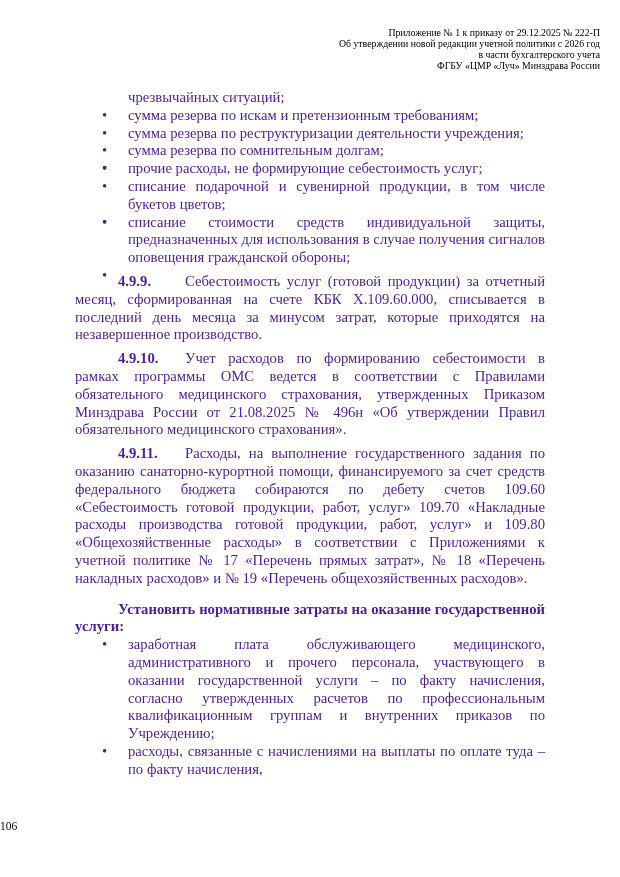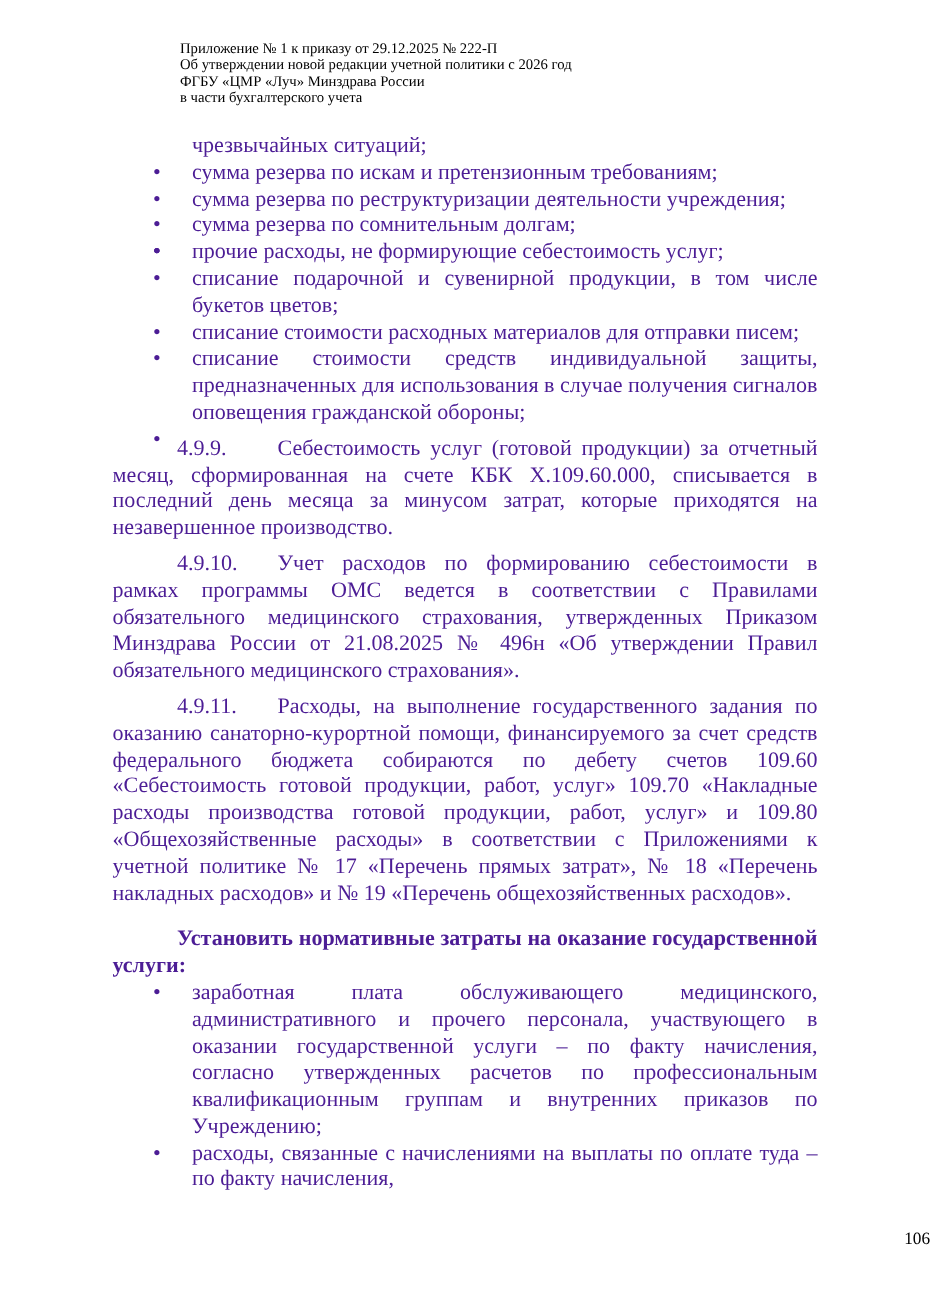--- a/index.html
+++ b/index.html
@@ -12,21 +12,21 @@
   .page {
     position: relative;
     width: 620px; height: 877px;
     background: #ffffff;
     color: #000000;
     overflow: hidden;
   }
   .doc-header {
     position: absolute;
     top: 27px; right: 20px; left: 120px;
-    text-align: left;
+    text-align: right;
     font-size: 9.8px;
     line-height: 11px;
     color: #000000;
   }
   .content {
     position: absolute;
     top: 89px; left: 75px;
     width: 470px;
     font-size: 14.7px;
     line-height: 17.8px;
@@ -49,60 +49,61 @@
     left: 27px; top: 0;
   }
   p.para {
     margin: 6px 0 0 0;
     text-indent: 43px;
   }
   p.para .pnum {
     display: inline-block;
     min-width: 67px;
     text-indent: 0;
+    font-weight: bold;
   }
   p.intro {
     margin: 13px 0 0 0;
     text-indent: 43px;
     font-weight: bold;
   }
   .page-footer {
     position: absolute;
     top: 820px; left: 0;
     width: 100%;
-    text-align: right;
+    text-align: left;
     font-size: 11.5px;
     color: #000000;
   }
 </style>
 </head>
 <body>
 
 <div class="page">
 
   <div class="doc-header">
     <div>Приложение № 1 к приказу от 29.12.2025 № 222-П</div>
     <div>Об утверждении новой редакции учетной политики с 2026 год</div>
+    <div>в части бухгалтерского учета</div>
     <div>ФГБУ «ЦМР «Луч» Минздрава России</div>
-    <div>в части бухгалтерского учета</div>
   </div>
 
   <div class="content">
 
     <div class="cont-line">чрезвычайных ситуаций;</div>
 
     <ul class="bullets">
       <li><span class="marker">•</span><span>сумма резерва по искам и претензионным требованиям;</span></li>
       <li><span class="marker">•</span><span>сумма резерва по реструктуризации деятельности учреждения;</span></li>
       <li><span class="marker">•</span><span>сумма резерва по сомнительным долгам;</span></li>
       <li><span class="marker">•</span></li>
       <li><span class="marker">•</span></li>
       <li><span class="marker">•</span><span>прочие расходы, не формирующие себестоимость услуг;</span></li>
       <li><span class="marker">•</span><span>списание подарочной и сувенирной продукции, в том числе букетов цветов;</span></li>
-      <li><span class="marker">•</span><span>списание стоимости расходных материалов для отправки писем;</span></li>
+      <li><span class="marker">•</span></li>
       <li><span class="marker">•</span><span>списание стоимости средств индивидуальной защиты, предназначенных для использования в случае получения сигналов оповещения гражданской обороны;</span></li>
       <li><span class="marker">•</span></li>
     </ul>
 
     <p class="para"><span class="pnum">4.9.9.</span><span>Себестоимость услуг (готовой продукции) за отчетный месяц, сформированная на счете КБК Х.109.60.000, списывается в последний день месяца за минусом затрат, которые приходятся на незавершенное производство.</span></p>
 
     <p class="para"><span class="pnum">4.9.10.</span><span>Учет расходов по формированию себестоимости в рамках программы ОМС ведется в соответствии с Правилами обязательного медицинского страхования, утвержденных Приказом Минздрава России от 21.08.2025 № 496н «Об утверждении Правил обязательного медицинского страхования».</span></p>
 
     <p class="para"><span class="pnum">4.9.11.</span><span>Расходы, на выполнение государственного задания по оказанию санаторно-курортной помощи, финансируемого за счет средств федерального бюджета собираются по дебету счетов 109.60 «Себестоимость готовой продукции, работ, услуг» 109.70 «Накладные расходы производства готовой продукции, работ, услуг» и 109.80 «Общехозяйственные расходы» в соответствии с Приложениями к учетной политике № 17 «Перечень прямых затрат», № 18 «Перечень накладных расходов» и № 19 «Перечень общехозяйственных расходов».</span></p>
 

